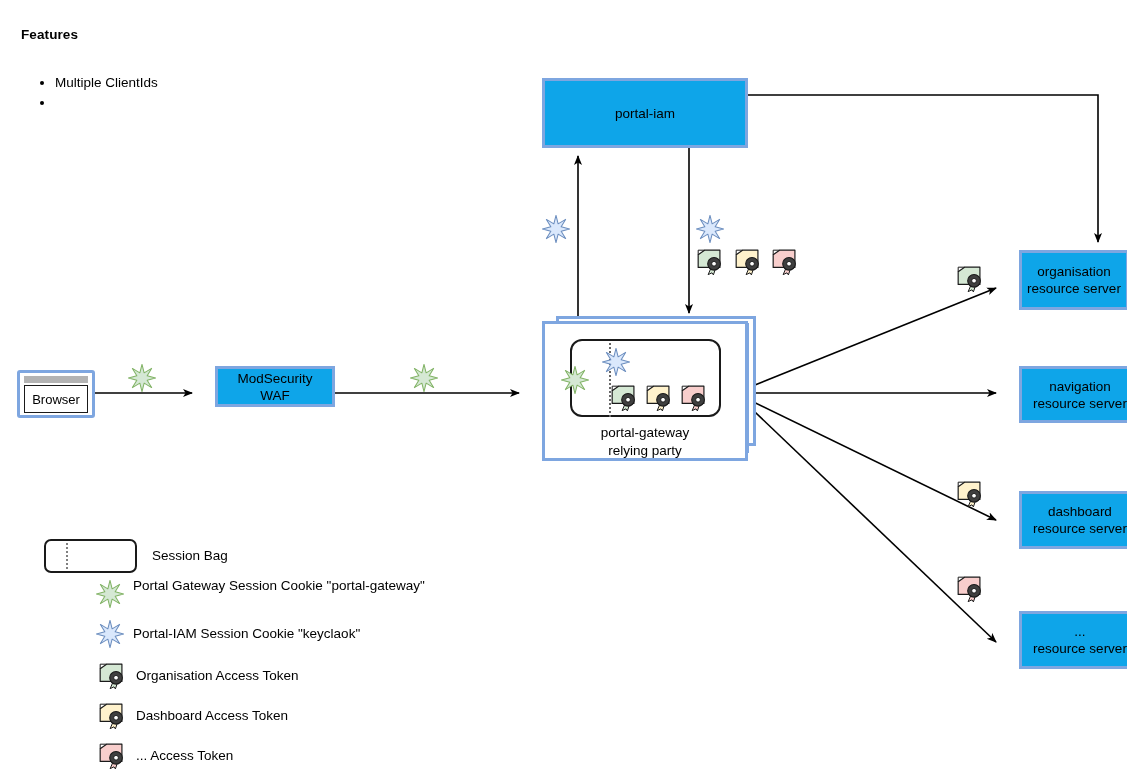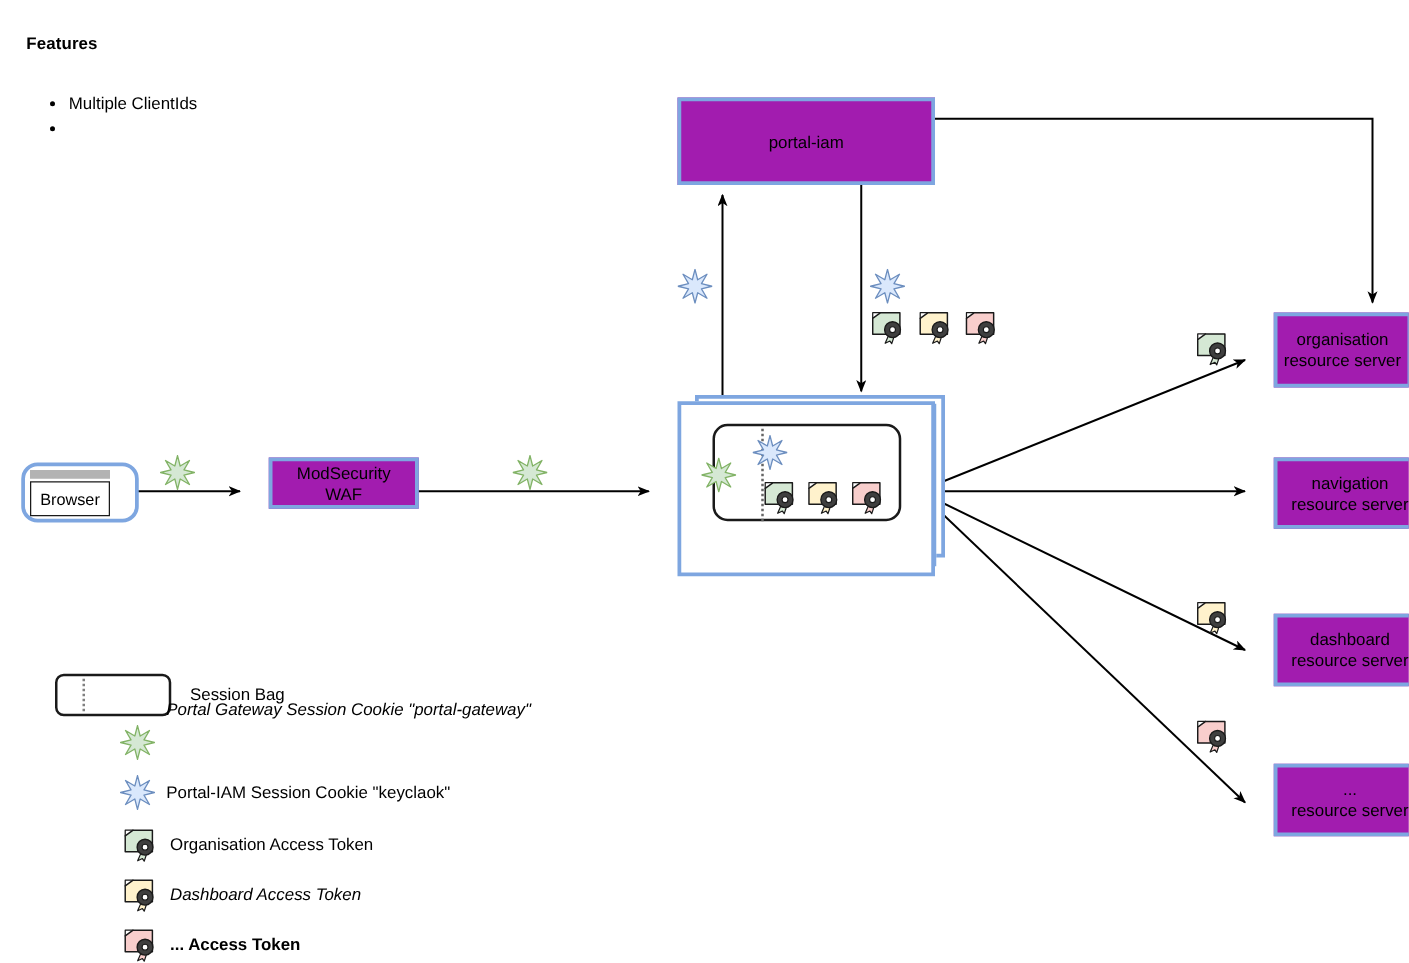--- a/index.html
+++ b/index.html
@@ -35,40 +35,40 @@
     margin: 11px;
     padding-left: 20px;
     font-size: 13.5px;
     line-height: 20px;
   }
   #features-list li { margin: 0; padding: 0; }
 
   
   .node-box {
     border: 3px solid #7ea6e0;
-    background: #a21caf;
+    background: #0ea5e9;
     box-sizing: border-box;
     display: flex;
     align-items: center;
     justify-content: center;
     text-align: center;
     font-size: 13.5px;
     line-height: 17px;
     color: #000;
   }
   .node-box .label { white-space: pre-line; }
 
   
   #browser-node {
     left: 2px; top: 370px;
-    width: 94px; height: 48px;
+    width: 78px; height: 48px;
     border: 3px solid #7ea6e0;
     background: #ffffff;
     box-sizing: border-box;
-    border-radius: 13px;
+    border-radius: 3px;
   }
   #browser-titlebar {
     position: absolute;
     left: 4px; top: 3px;
     width: 64px; height: 7px;
     background: #b3b3b3;
   }
   #browser-screen {
     position: absolute;
     left: 4px; top: 12px;
@@ -196,20 +196,22 @@
   <div class="abs node-box" id="iam-node">
     <span class="label">portal-iam</span>
   </div>
 
   <div class="abs" id="gw-back2"></div>
   <div class="abs" id="gw-back1"></div>
   <div class="abs" id="gw-front"></div>
   <div class="abs" id="session-bag">
     <div id="session-bag-divider"></div>
   </div>
+  <div class="abs" id="gw-label">portal-gateway
+relying party</div>
 
   <div class="abs node-box" id="rs-org">
     <span class="label">organisation
 resource server</span>
   </div>
   <div class="abs node-box" id="rs-nav">
     <span class="label">navigation
 resource server</span>
   </div>
   <div class="abs node-box" id="rs-dash">
@@ -307,21 +309,21 @@
       </svg></div>
 
   <div class="abs" id="legend-bag-icon">
     <div class="divider"></div>
   </div>
   <div class="legend-row-text" style="left:136px; top:548px;margin-left:16px;">Session Bag</div>
 
   <div class="star-icon" style="left:96px; top:580px; width:28px; height:28px;"><svg viewBox="0 0 32 32" width="100%" height="100%">
         <polygon points="16.00,0.50 18.45,10.09 26.96,5.04 21.91,13.55 31.50,16.00 21.91,18.45 26.96,26.96 18.45,21.91 16.00,31.50 13.55,21.91 5.04,26.96 10.09,18.45 0.50,16.00 10.09,13.55 5.04,5.04 13.55,10.09" fill="#d5e8d4" stroke="#82b366" stroke-width="1.2" stroke-linejoin="round"></polygon>
       </svg></div>
-  <div class="legend-row-text" style="left:133px; top:560px;font-style:italic;">Portal Gateway Session Cookie "portal-gateway"</div>
+  <div class="legend-row-text" style="left:133px; top:578px;">Portal Gateway Session Cookie "portal-gateway"</div>
 
   <div class="star-icon" style="left:96px; top:620px; width:28px; height:28px;"><svg viewBox="0 0 32 32" width="100%" height="100%">
         <polygon points="16.00,0.50 18.45,10.09 26.96,5.04 21.91,13.55 31.50,16.00 21.91,18.45 26.96,26.96 18.45,21.91 16.00,31.50 13.55,21.91 5.04,26.96 10.09,18.45 0.50,16.00 10.09,13.55 5.04,5.04 13.55,10.09" fill="#dae8fc" stroke="#6c8ebf" stroke-width="1.2" stroke-linejoin="round"></polygon>
       </svg></div>
   <div class="legend-row-text" style="left:133px; top:626px;">Portal-IAM Session Cookie "keyclaok"</div>
 
   <div class="token-icon" style="left:96px; top:661px; width:31px; height:29px;"><svg viewBox="0 0 34 32" width="100%" height="100%">
         <path d="M4.5,3.5 h7 l0,5 h-7 z" fill="#ffffff" stroke="#1a1a1a" stroke-width="1.1" stroke-linejoin="round"></path>
         <path d="M11.5,3.5 H28.5 V22.5 H4.5 V8.5 Z" fill="#d5e8d4" stroke="#1a1a1a" stroke-width="1.3" stroke-linejoin="round"></path>
         <path d="M18.5,23.5 l-3,7 l4.2,-2 l1.6,2.3 l2.2,-6.6 z" fill="#d5e8d4" stroke="#1a1a1a" stroke-width="1.1" stroke-linejoin="round"></path>
@@ -330,24 +332,24 @@
       </svg></div>
   <div class="legend-row-text" style="left:136px; top:668px;">Organisation Access Token</div>
 
   <div class="token-icon" style="left:96px; top:701px; width:31px; height:29px;"><svg viewBox="0 0 34 32" width="100%" height="100%">
         <path d="M4.5,3.5 h7 l0,5 h-7 z" fill="#ffffff" stroke="#1a1a1a" stroke-width="1.1" stroke-linejoin="round"></path>
         <path d="M11.5,3.5 H28.5 V22.5 H4.5 V8.5 Z" fill="#fff2cc" stroke="#1a1a1a" stroke-width="1.3" stroke-linejoin="round"></path>
         <path d="M18.5,23.5 l-3,7 l4.2,-2 l1.6,2.3 l2.2,-6.6 z" fill="#fff2cc" stroke="#1a1a1a" stroke-width="1.1" stroke-linejoin="round"></path>
         <circle cx="22" cy="18.5" r="7" fill="#3f3f3f" stroke="#1a1a1a" stroke-width="1.2"></circle>
         <circle cx="22" cy="18.5" r="2.6" fill="#ffffff" stroke="#1a1a1a" stroke-width="1"></circle>
       </svg></div>
-  <div class="legend-row-text" style="left:136px; top:708px;font-style:italic;">Dashboard Access Token</div>
+  <div class="legend-row-text" style="left:136px; top:708px;">Dashboard Access Token</div>
 
   <div class="token-icon" style="left:96px; top:741px; width:31px; height:29px;"><svg viewBox="0 0 34 32" width="100%" height="100%">
         <path d="M4.5,3.5 h7 l0,5 h-7 z" fill="#ffffff" stroke="#1a1a1a" stroke-width="1.1" stroke-linejoin="round"></path>
         <path d="M11.5,3.5 H28.5 V22.5 H4.5 V8.5 Z" fill="#f8cecc" stroke="#1a1a1a" stroke-width="1.3" stroke-linejoin="round"></path>
         <path d="M18.5,23.5 l-3,7 l4.2,-2 l1.6,2.3 l2.2,-6.6 z" fill="#f8cecc" stroke="#1a1a1a" stroke-width="1.1" stroke-linejoin="round"></path>
         <circle cx="22" cy="18.5" r="7" fill="#3f3f3f" stroke="#1a1a1a" stroke-width="1.2"></circle>
         <circle cx="22" cy="18.5" r="2.6" fill="#ffffff" stroke="#1a1a1a" stroke-width="1"></circle>
       </svg></div>
-  <div class="legend-row-text" style="left:136px; top:748px;font-weight:bold;">... Access Token</div>
+  <div class="legend-row-text" style="left:136px; top:748px;">... Access Token</div>
 
 </div>
 
 </body></html>

